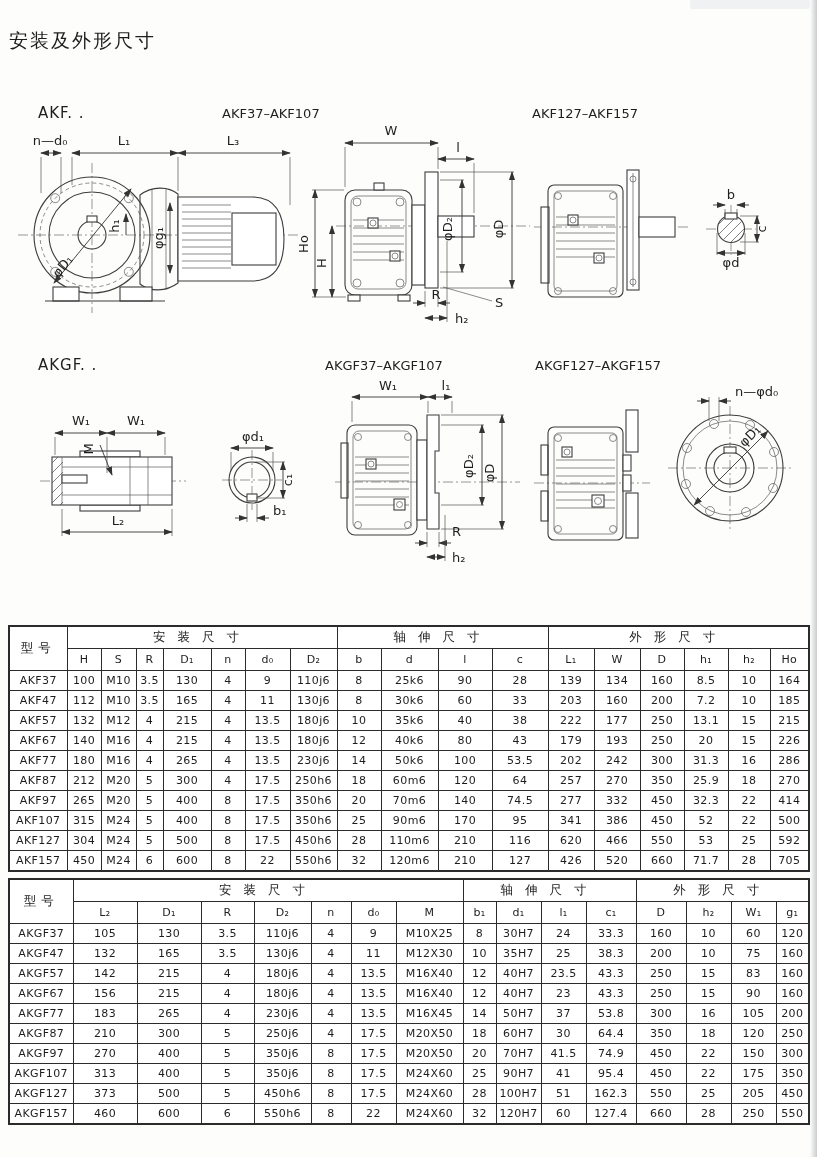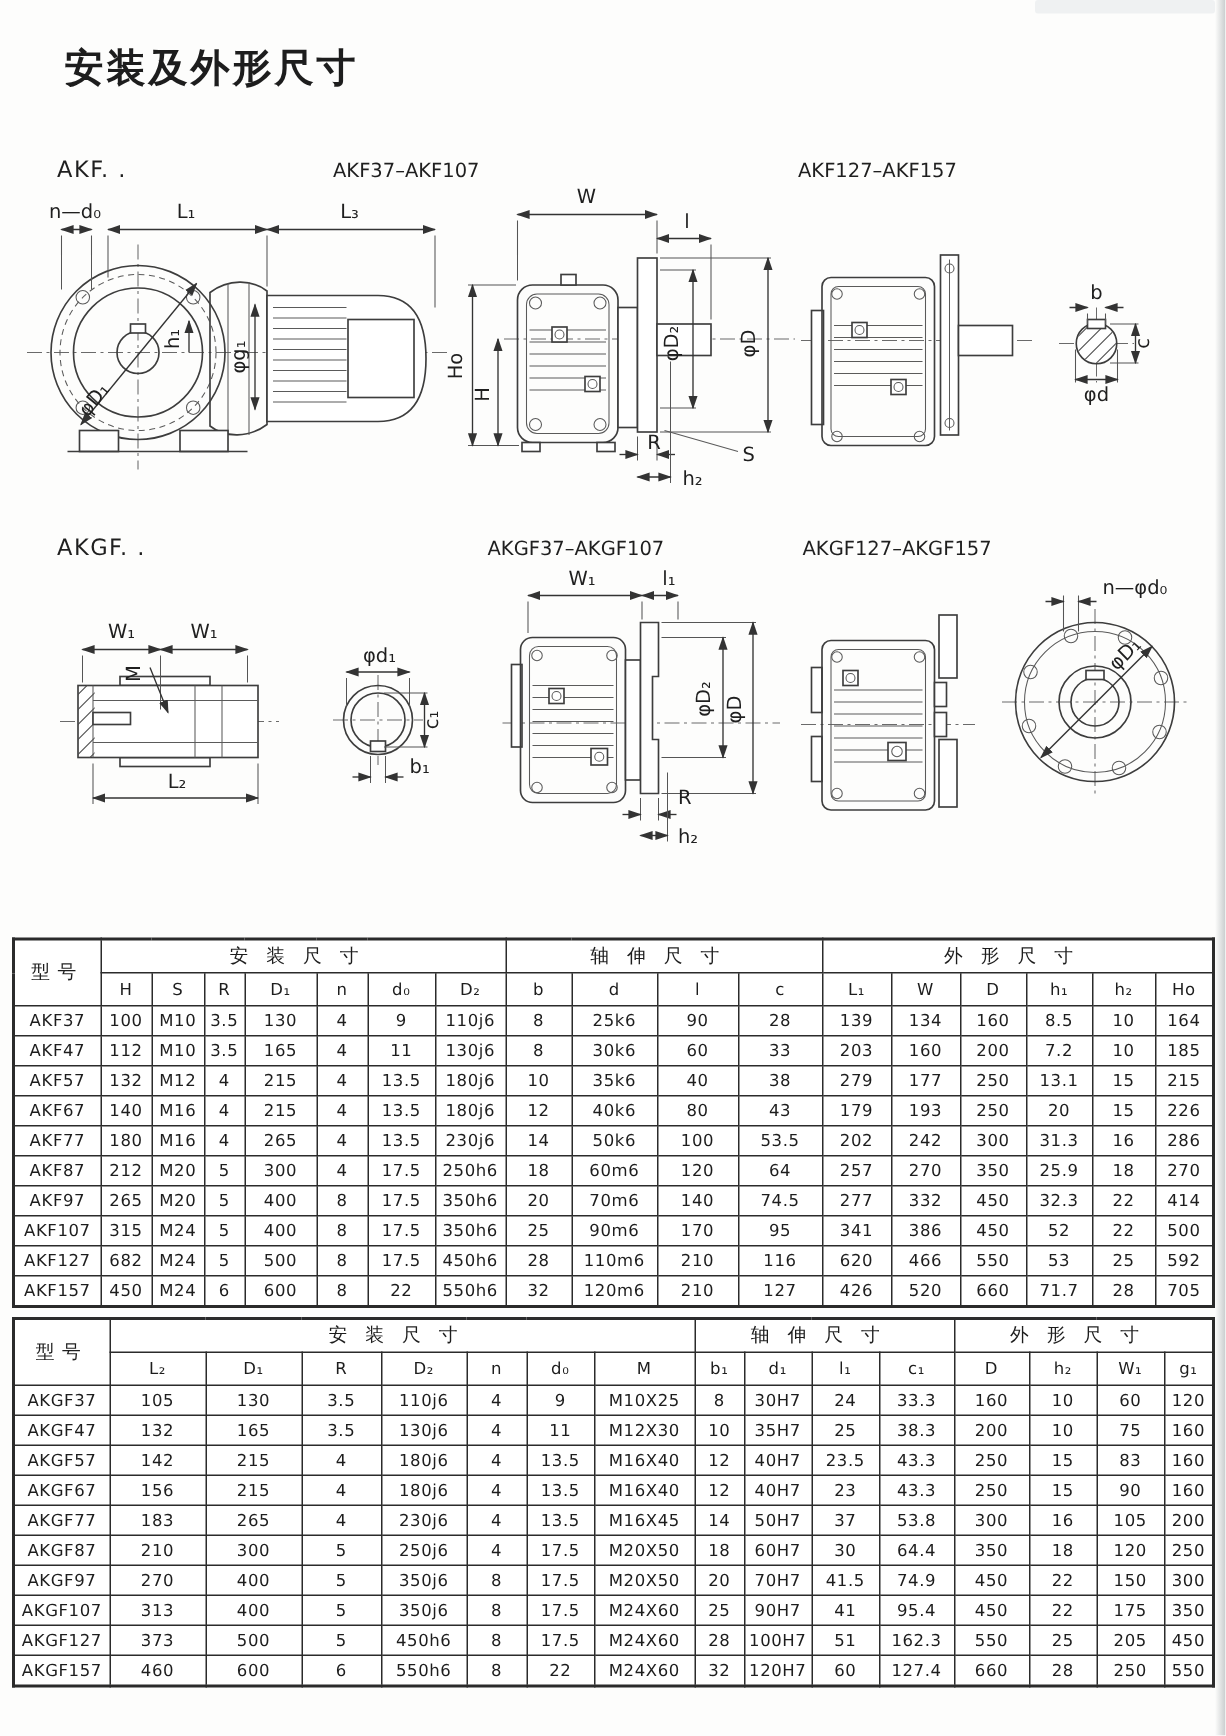--- a/index.html
+++ b/index.html
@@ -5,21 +5,21 @@
   html,body{margin:0;padding:0}
   body{
     width:817px;height:1157px;position:relative;overflow:hidden;
     background:#fdfdfc;color:#1d1d1d;
     font-family:"DejaVu Sans","Liberation Sans",sans-serif;
   }
   .edge-right{position:absolute;right:0;top:0;width:7px;height:100%;
     background:linear-gradient(to right,rgba(245,245,245,0),#c9cdce);}
   .scan-smudge{position:absolute;left:690px;top:0;width:120px;height:9px;
     background:#edf0f1;opacity:.9;border-radius:2px;}
-  .page-title{position:absolute;left:9px;top:28px;font-size:26px;font-weight:bold;letter-spacing:2px;margin-left:34px;}
+  .page-title{position:absolute;left:9px;top:28px;font-size:19px;font-weight:normal;letter-spacing:2px;}
   .note{position:absolute;left:10px;top:1156px;font-size:12.5px;letter-spacing:1.5px;}
   
   #drawings{position:absolute;left:0;top:95px;}
   #drawings text{font-size:13px;fill:#1f1f1f;}
   #drawings text.series{font-size:15px;letter-spacing:1px;}
   .ol{stroke:#3d3d3d;stroke-width:1.1;fill:none;}
   .olf{stroke:#3d3d3d;stroke-width:1.1;fill:#fff;}
   .thin{stroke:#5a5a5a;stroke-width:.7;fill:none;}
   .dim{stroke:#333;stroke-width:.9;fill:none;}
   .ext{stroke:#555;stroke-width:.7;fill:none;}
@@ -490,21 +490,21 @@
         <td>M12</td>
         <td>4</td>
         <td>215</td>
         <td>4</td>
         <td>13.5</td>
         <td>180j6</td>
         <td>10</td>
         <td>35k6</td>
         <td>40</td>
         <td>38</td>
-        <td>279</td>
+        <td>222</td>
         <td>177</td>
         <td>250</td>
         <td>13.1</td>
         <td>15</td>
         <td>215</td>
       </tr>
       <tr>
         <th>AKF67</th>
         <td>140</td>
         <td>M16</td>
@@ -599,21 +599,21 @@
         <td>95</td>
         <td>341</td>
         <td>386</td>
         <td>450</td>
         <td>52</td>
         <td>22</td>
         <td>500</td>
       </tr>
       <tr>
         <th>AKF127</th>
-        <td>682</td>
+        <td>304</td>
         <td>M24</td>
         <td>5</td>
         <td>500</td>
         <td>8</td>
         <td>17.5</td>
         <td>450h6</td>
         <td>28</td>
         <td>110m6</td>
         <td>210</td>
         <td>116</td>

